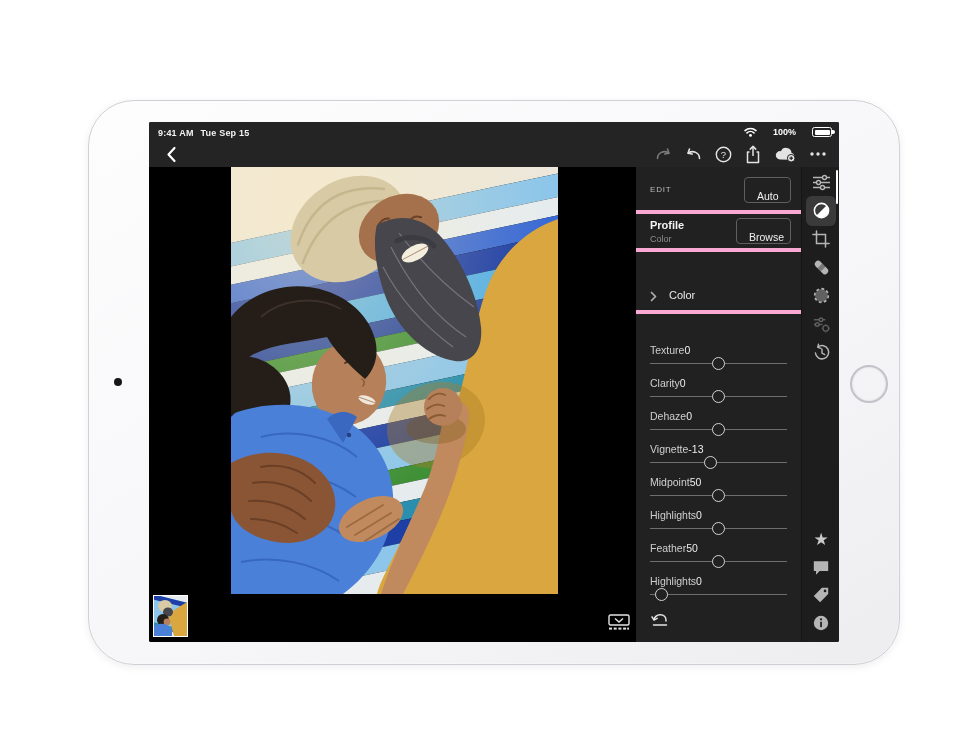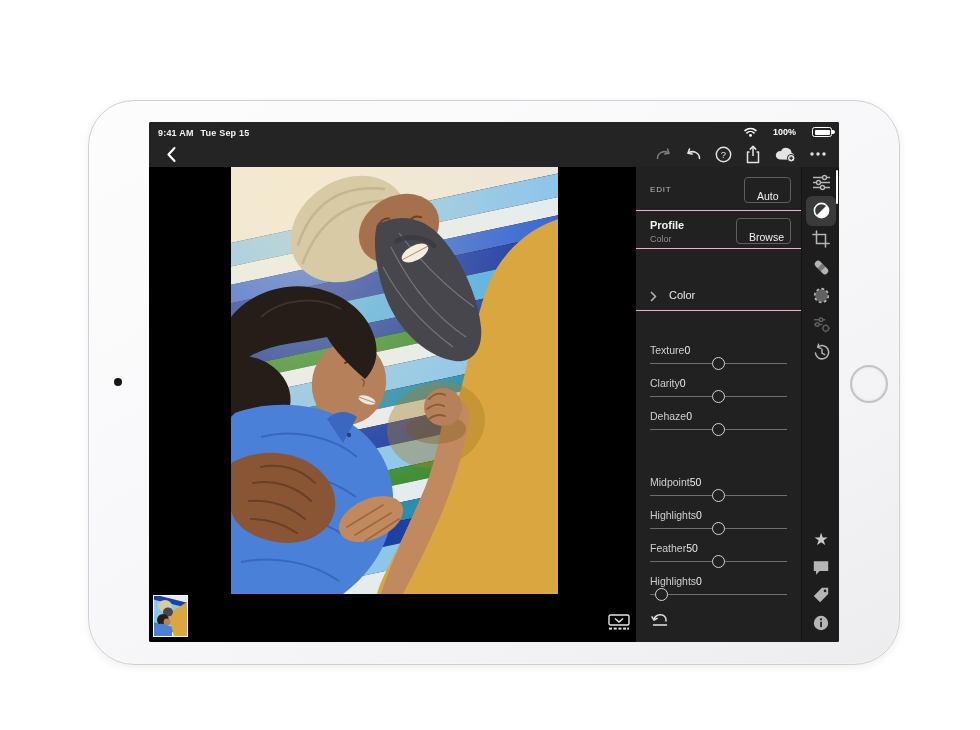--- a/index.html
+++ b/index.html
@@ -34,21 +34,21 @@
   .tb-icons{position:absolute;right:13px;top:23px;height:18px;display:flex;align-items:center;gap:13px;}
   .tb-btn{display:flex;align-items:center;justify-content:center;height:18px;cursor:pointer;}
   .dim{color:#7a7a7a;} .lit{color:#e3e3e3;}
   
   .photo-area{position:absolute;left:0;top:45px;width:487px;height:475px;background:#000;}
   .photo{position:absolute;left:82px;top:0;width:327px;height:427px;}
   .thumb{position:absolute;left:4px;top:428px;width:33px;height:40px;border:1.5px solid #fff;background:#000;box-sizing:content-box;}
   .filmstrip-btn{position:absolute;left:458px;top:446px;width:24px;height:18px;display:flex;align-items:center;justify-content:center;cursor:pointer;}
   
   .panel{position:absolute;left:487px;top:45px;width:165px;height:475px;background:#212121;}
-  .prow{position:absolute;left:0;right:0;border-bottom:1px solid #f9a8d4;}
+  .prow{position:absolute;left:0;right:0;border-bottom:4px solid #f9a8d4;}
   .row-edit{top:0;height:43px;}
   .row-profile{top:44px;height:37px;}
   .row-light{top:82px;height:30px;}
   .row-color{top:113px;height:30px;}
   .row-effects{top:144px;height:30px;}
   .panel-title{position:absolute;left:14px;top:18px;font-size:8px;letter-spacing:.8px;color:#bdbdbd;}
   .ghost-btn{position:absolute;right:10px;border:1px solid #5f5f5f;border-radius:4px;background:transparent;
     color:#f0f0f0;font-size:10.5px;font-family:inherit;padding:12px;text-align:center;cursor:pointer;}
   .auto-btn{top:10px;width:47px;height:23px;}
   .browse-btn{top:7px;width:55px;height:23px;}
@@ -308,20 +308,30 @@
           <div class="slider" style="top: 66px;">
     <div class="s-head">
       <span class="s-label">Dehaze</span>
       <span class="s-value">0</span>
     </div>
     <div class="s-track">
       <div class="s-line"></div>
       <div class="s-knob" style="left: calc(50% - 6.5px);"></div>
     </div>
   </div>
+          <div class="slider" style="top: 99px;">
+    <div class="s-head">
+      <span class="s-label">Vignette</span>
+      <span class="s-value">-13</span>
+    </div>
+    <div class="s-track">
+      <div class="s-line"></div>
+      <div class="s-knob" style="left: calc(43.5% - 5.655px);"></div>
+    </div>
+  </div>
           <div class="slider" style="top: 132px;">
     <div class="s-head">
       <span class="s-label">Midpoint</span>
       <span class="s-value">50</span>
     </div>
     <div class="s-track">
       <div class="s-line"></div>
       <div class="s-knob" style="left: calc(50% - 6.5px);"></div>
     </div>
   </div>

